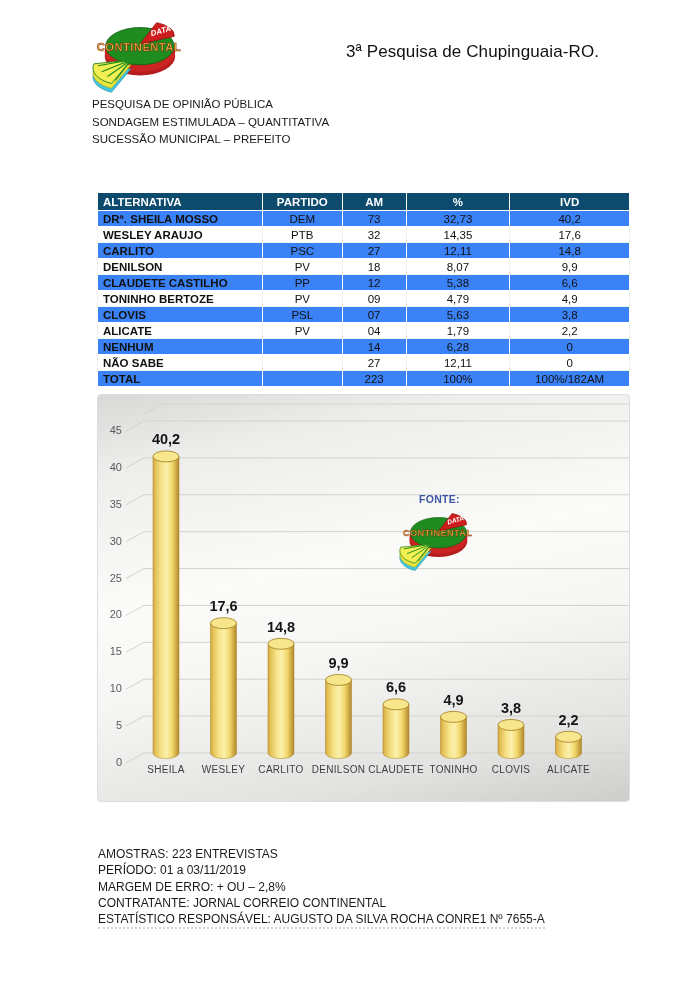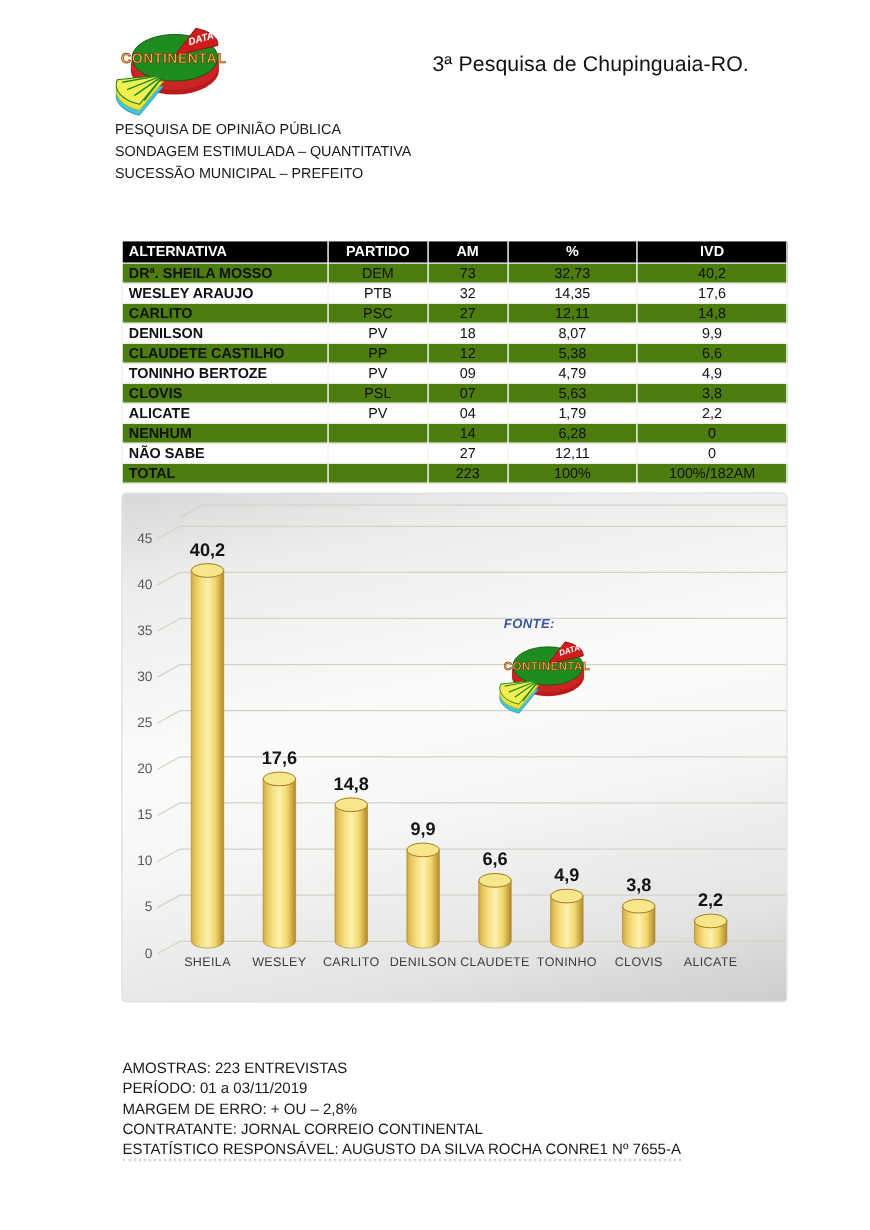--- a/index.html
+++ b/index.html
@@ -11,42 +11,42 @@
   .page-title { position:absolute; left:315px; top:42px; width:315px; text-align:center;
                 font-size:17px; font-weight:normal; color:#111; letter-spacing:0.1px; }
   .subtitles { position:absolute; left:92px; top:96px; width:533px; text-align:left;
                font-size:11.5px; line-height:17.5px; color:#1a1a1a; }
   .question { position:absolute; left:97px; top:158px; width:516px;
               font-size:11.5px; line-height:16.5px; color:#1a1a1a; }
 
   
   table.results { position:absolute; left:97px; top:192px; width:533px;
                   border-collapse:collapse; font-size:11.5px; color:#111; table-layout:fixed; }
-  table.results th { background:#000000; color:#fff; font-weight:bold; text-align:center;
+  table.results th { background:#0c4a6e; color:#fff; font-weight:bold; text-align:center;
                      padding:2.5px 5px; border:1px solid #fff; }
   table.results th:first-child { text-align:left; }
   table.results td { padding:1.5px 5px; text-align:center; border:1px solid #eff3ec; height:15px; }
-  table.results tr.alt td { background:#4d7c0f; border-color:#fff; }
+  table.results tr.alt td { background:#3b82f6; border-color:#fff; }
   table.results td:first-child { text-align:left; font-weight:bold; }
   col.c1{width:31%} col.c2{width:15%} col.c3{width:12%} col.c4{width:19.5%} col.c5{width:22.5%}
 
   
   .chart-panel { position:absolute; left:97px; top:394px; width:533px; height:408px;
                  border-radius:4px; border:1px solid #dddddb;
                  background:linear-gradient(168deg,#d8d8d6 0%, #ededeb 15%, #fbfbf9 42%,
                             #f6f6f4 60%, #e3e3e1 85%, #cdcdcb 100%); }
   .chart-panel svg.plot { position:absolute; left:0; top:0; }
   .gridline { fill:none; stroke:#d2d2cf; stroke-width:1; }
   .ytick { font-family:"Liberation Sans", sans-serif; font-size:11px; fill:#595959; text-anchor:end; }
   .xtick { font-family:"Liberation Sans", sans-serif; font-size:10px; fill:#3d3d3d;
            text-anchor:middle; letter-spacing:0.3px; }
   .val-label { font-family:"Liberation Sans", sans-serif; font-size:14.5px; font-weight:600;
                fill:#141414; text-anchor:middle; }
   .fonte-block { position:absolute; left:295px; top:98px; width:120px; }
-  .fonte-label { margin-left:10px; font-size:10.5px; font-weight:bold; font-style:italic;
+  .fonte-label { margin-left:26px; font-size:10.5px; font-weight:bold; 
                  color:#3d55a5; letter-spacing:0.3px; }
   .logo-small { margin-top:2px; display:block; }
 
   
   .logo-word { font-family:"Liberation Sans", sans-serif; font-weight:bold; font-size:11.5px;
                letter-spacing:0.4px; fill:#eac23c; stroke:#7c1212; stroke-width:0.5px; text-anchor:middle; }
   .logo-data { font-family:"Liberation Sans", sans-serif; font-weight:bold; font-style:italic;
                font-size:8px; fill:#ffffff; text-anchor:middle; }
 
   

